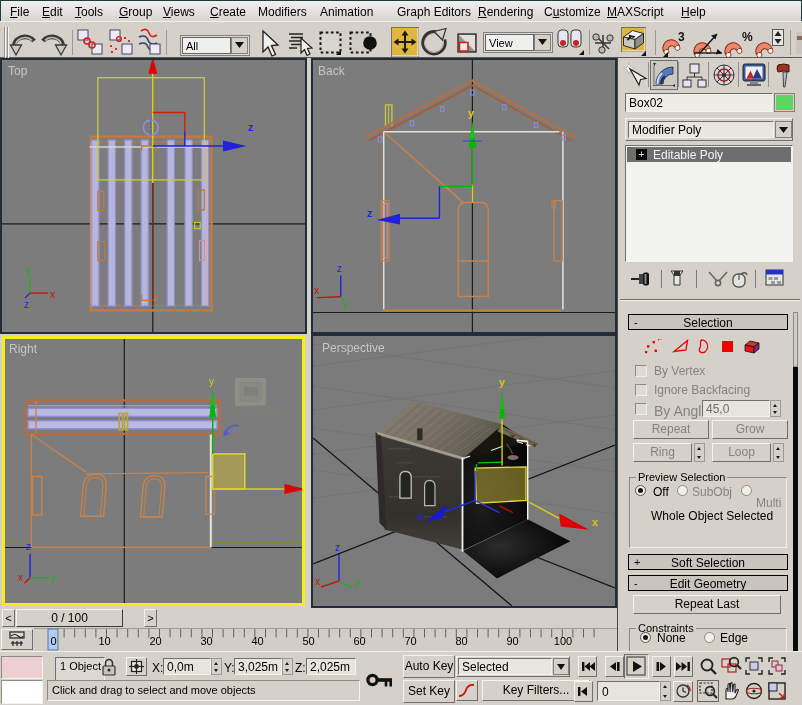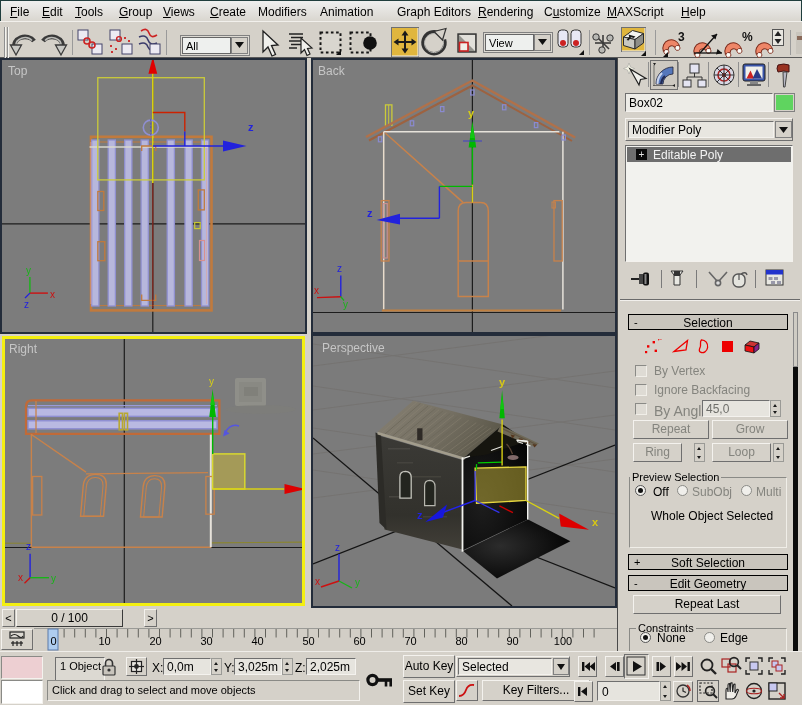--- a/index.html
+++ b/index.html
@@ -700,34 +700,34 @@
   <div class="chk" style="left:17px;top:326px"></div>
     <span class="glbl" style="left:36px;top:325px">Ignore Backfacing</span>
   <div class="chk" style="left:17px;top:345px"></div>
     <span class="glbl" style="left:36px;top:345px;font-size:14px">By Angle:</span>
   <div class="sunk" style="left:84px;top:342px;width:68px;height:17px;background:#e6e4de">
     <span style="position:absolute;left:3px;top:1px;font-size:12px;color:#6e6e6a">45,0</span>
   </div>
   <div class="spin" style="left:152px;top:342px;height:17px"></div>
   <div class="btn dis" style="left:15px;top:362px;width:76px;height:19px;line-height:17px">Repeat</div>
   <div class="btn dis" style="left:94px;top:362px;width:76px;height:19px;line-height:17px">Grow</div>
-  <div class="btn dis" style="left:15px;top:385px;width:49px;height:19px;line-height:17px">Ring</div>
+  <div class="btn dis" style="left:15px;top:385px;width:59px;height:19px;line-height:17px">Ring</div>
   <div class="spin" style="left:76px;top:385px;height:19px"></div>
   <div class="btn dis" style="left:94px;top:385px;width:59px;height:19px;line-height:17px">Loop</div>
   <div class="spin" style="left:155px;top:385px;height:19px"></div>
 
   <fieldset style="position:absolute;left:11px;top:413px;width:156px;height:75px;border:1px solid;border-color:#8a8a86 #f0eee8 #f0eee8 #8a8a86;padding:0;margin:0">
-    <legend style="font-size:11px;color:#000;padding:0 2px">Preview Selection</legend>
+    <legend style="font-size:11px;color:#000;margin-left:6px;padding:0 2px">Preview Selection</legend>
   </fieldset>
   <div class="rad on" style="left:17px;top:427px"></div>
     <span class="lbl" style="left:35px;top:427px">Off</span>
   <div class="rad" style="left:59px;top:427px"></div>
     <span class="glbl" style="left:74px;top:427px">SubObj</span>
   <div class="rad" style="left:123px;top:427px"></div>
-    <span class="glbl" style="left:138px;top:427px">Multi</span>
+    <span class="glbl" style="left:138px;top:438px">Multi</span>
   <span class="lbl" style="left:33px;top:451px;font-size:12px">Whole Object Selected</span>
   <div class="rollh" style="position:absolute;left:10px;top:496px;width:160px;height:16px;">
     <span class="rmin">+</span>
       <span class="rtit">Soft Selection</span>
   </div>
   <div class="rollh" style="position:absolute;left:10px;top:517px;width:160px;height:16px;">
     <span class="rmin">-</span>
       <span class="rtit">Edit Geometry</span>
   </div>
   <div class="btn" style="left:15px;top:537px;width:148px;height:19px;line-height:17px">Repeat Last</div>

